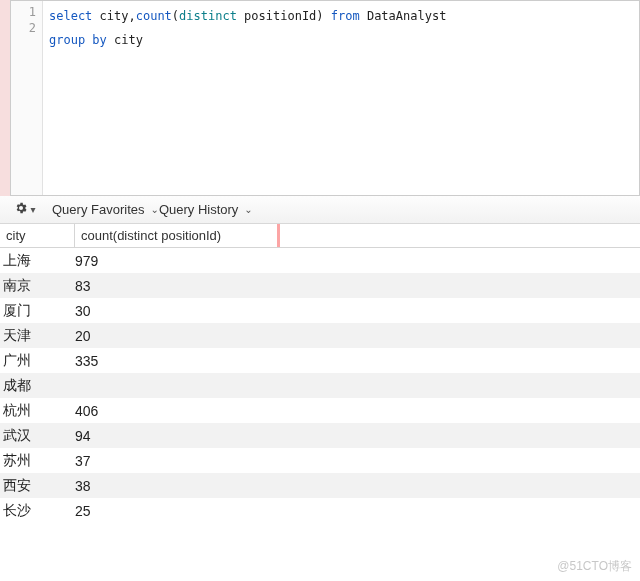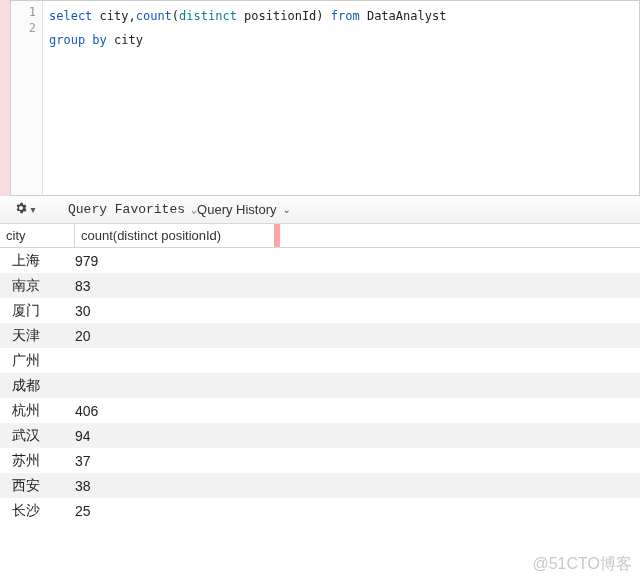--- a/index.html
+++ b/index.html
@@ -62,50 +62,50 @@
   .gear-btn {
     width: 38px;
     display: flex;
     align-items: center;
     justify-content: center;
     gap: 2px;
     color: #444;
   }
   .chev { font-size: 10px; color: #555; }
   .tb-item { display: flex; align-items: center; gap: 6px; }
-  .tb-fav  { margin-left: 24px; font-family: Liberation Mono, monospace; }
+  .tb-fav  { margin-left: 8px; }
   .tb-hist { }
   .results-header {
     display: flex;
     height: 24px;
     align-items: stretch;
     border-bottom: 1px solid #d5d5d5;
     font-size: 13px;
     color: #333;
     background: #ffffff;
   }
   .col-city { width: 75px; padding-left: 6px; display:flex; align-items:center; border-right: 1px solid #d5d5d5;}
-  .col-count { flex: 0 0 205px; padding-left: 6px; display:flex; align-items:center; border-right: 6px solid #fca5a5;}
+  .col-count { flex: 0 0 205px; padding-left: 6px; display:flex; align-items:center; border-right: 3px solid #fca5a5;}
   .results { }
   .row {
     display: flex;
     height: 25px;
     align-items: center;
     font-size: 14px;
     color: #222;
   }
   .row:nth-child(even) { background: #f2f2f2; }
-  .row .c-city { width: 75px; padding-left: 12px; }
+  .row .c-city { width: 75px; padding-left: 3px; }
   .row .c-count { width: 205px; text-align: left; padding-right: 10px; }
   .watermark {
     position: absolute;
     right: 8px;
     bottom: 6px;
     color: #9a9a9a;
-    font-size: 16px;
+    font-size: 12px;
     opacity: 0.55;
     pointer-events: none;
   }
 </style>
 </head>
 <body>
 
 <div class="left-gutter-hint"></div>
 
 <div class="editor-wrap">
@@ -153,20 +153,21 @@
     <div class="row">
       <div class="c-city">厦门</div>
       <div class="c-count">30</div>
     </div>
     <div class="row">
       <div class="c-city">天津</div>
       <div class="c-count">20</div>
     </div>
     <div class="row">
       <div class="c-city">广州</div>
+      <div class="c-count">335</div>
     </div>
     <div class="row">
       <div class="c-city">成都</div>
     </div>
     <div class="row">
       <div class="c-city">杭州</div>
       <div class="c-count">406</div>
     </div>
     <div class="row">
       <div class="c-city">武汉</div>

